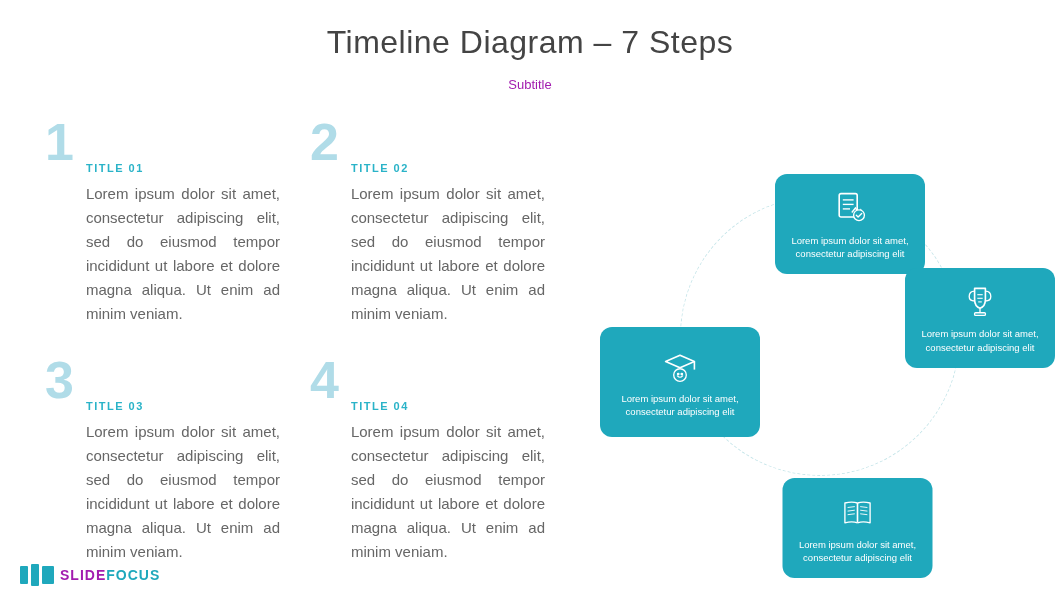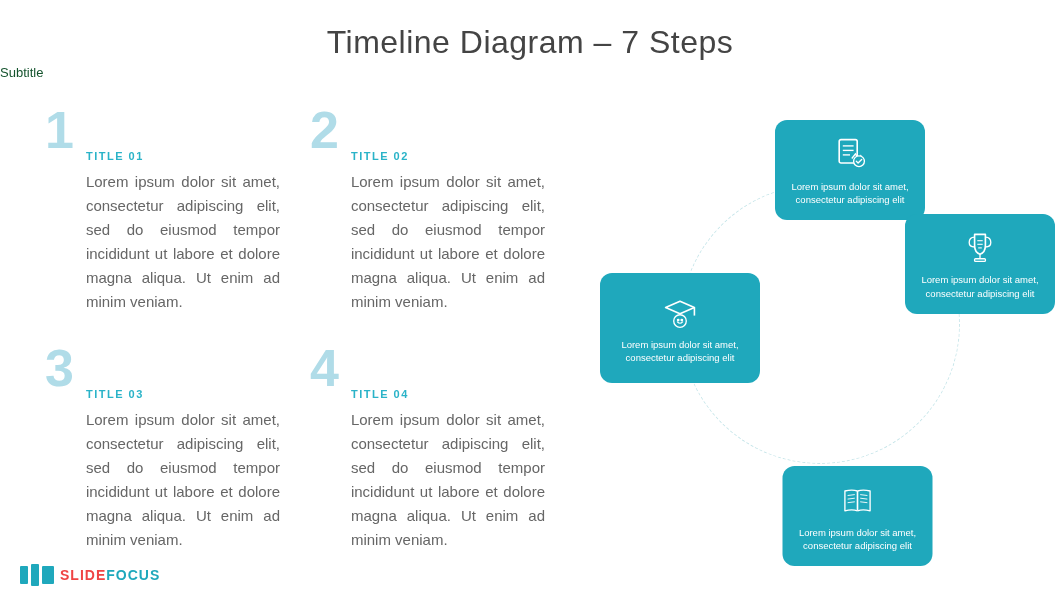--- a/index.html
+++ b/index.html
@@ -15,24 +15,24 @@
     .page-title {
       text-align: center;
       font-size: 32px;
       font-weight: 300;
       color: #444;
       padding-top: 24px;
       letter-spacing: 0.5px;
     }
 
     .page-subtitle {
-      text-align: left;
+      text-align: center;
       font-size: 13px;
-      color: #14532d;
-      margin-top: 4px;
+      color: #a21caf;
+      margin-top: 16px;
     }
 
     .main-content {
       display: flex;
       width: 100%;
       height: calc(100% - 100px);
       margin-top: 10px;
     }
 
     
@@ -106,20 +106,21 @@
     .teal-card {
       position: absolute;
       background: #1fa8bc;
       border-radius: 12px;
       display: flex;
       flex-direction: column;
       align-items: center;
       justify-content: center;
       padding: 12px 10px 10px;
       text-align: center;
+      margin-top: 42px;
     }
 
     .teal-card.large {
       width: 160px;
       height: 110px;
     }
 
     .teal-card.medium {
       width: 150px;
       height: 100px;
@@ -192,21 +193,21 @@
     }
 
     .footer-brand {
       font-size: 14px;
       font-weight: 700;
       color: #333;
       letter-spacing: 1px;
     }
 
     .footer-brand span {
-      color: #ef4444;
+      color: #a21caf;
     }
 
     
     svg.card-svg {
       width: 36px;
       height: 36px;
       stroke: white;
       fill: none;
       stroke-width: 1.5;
     }

